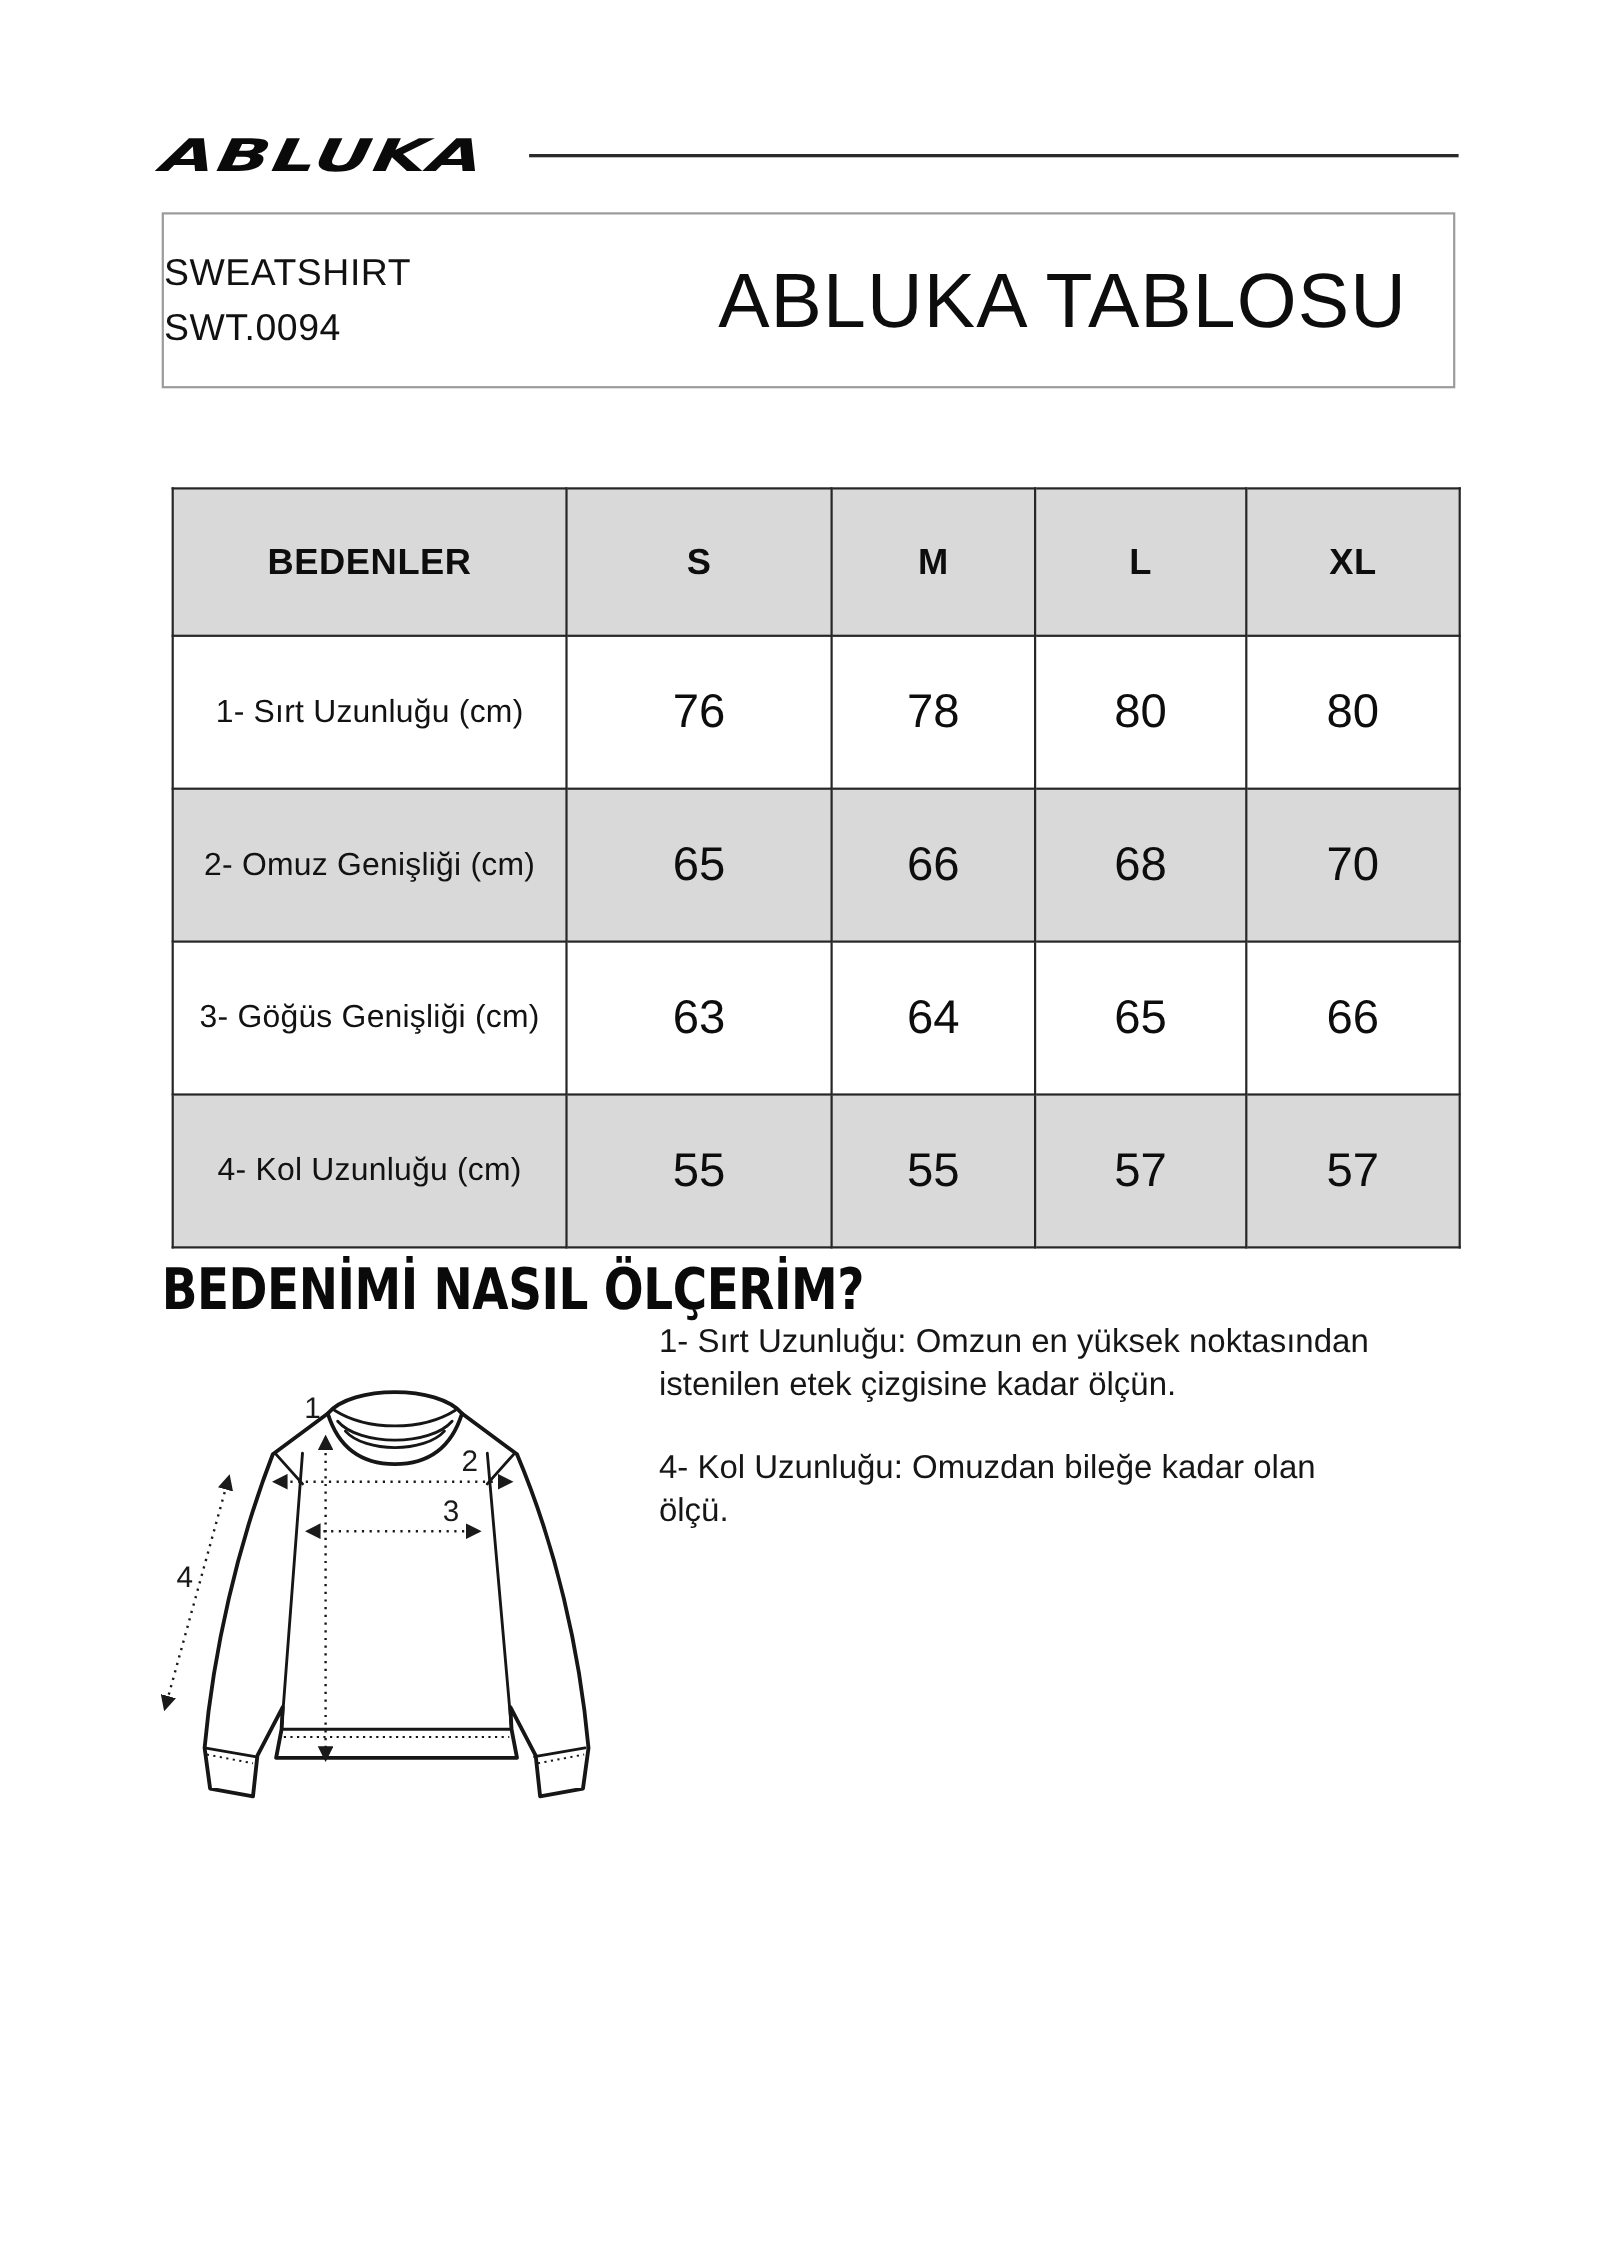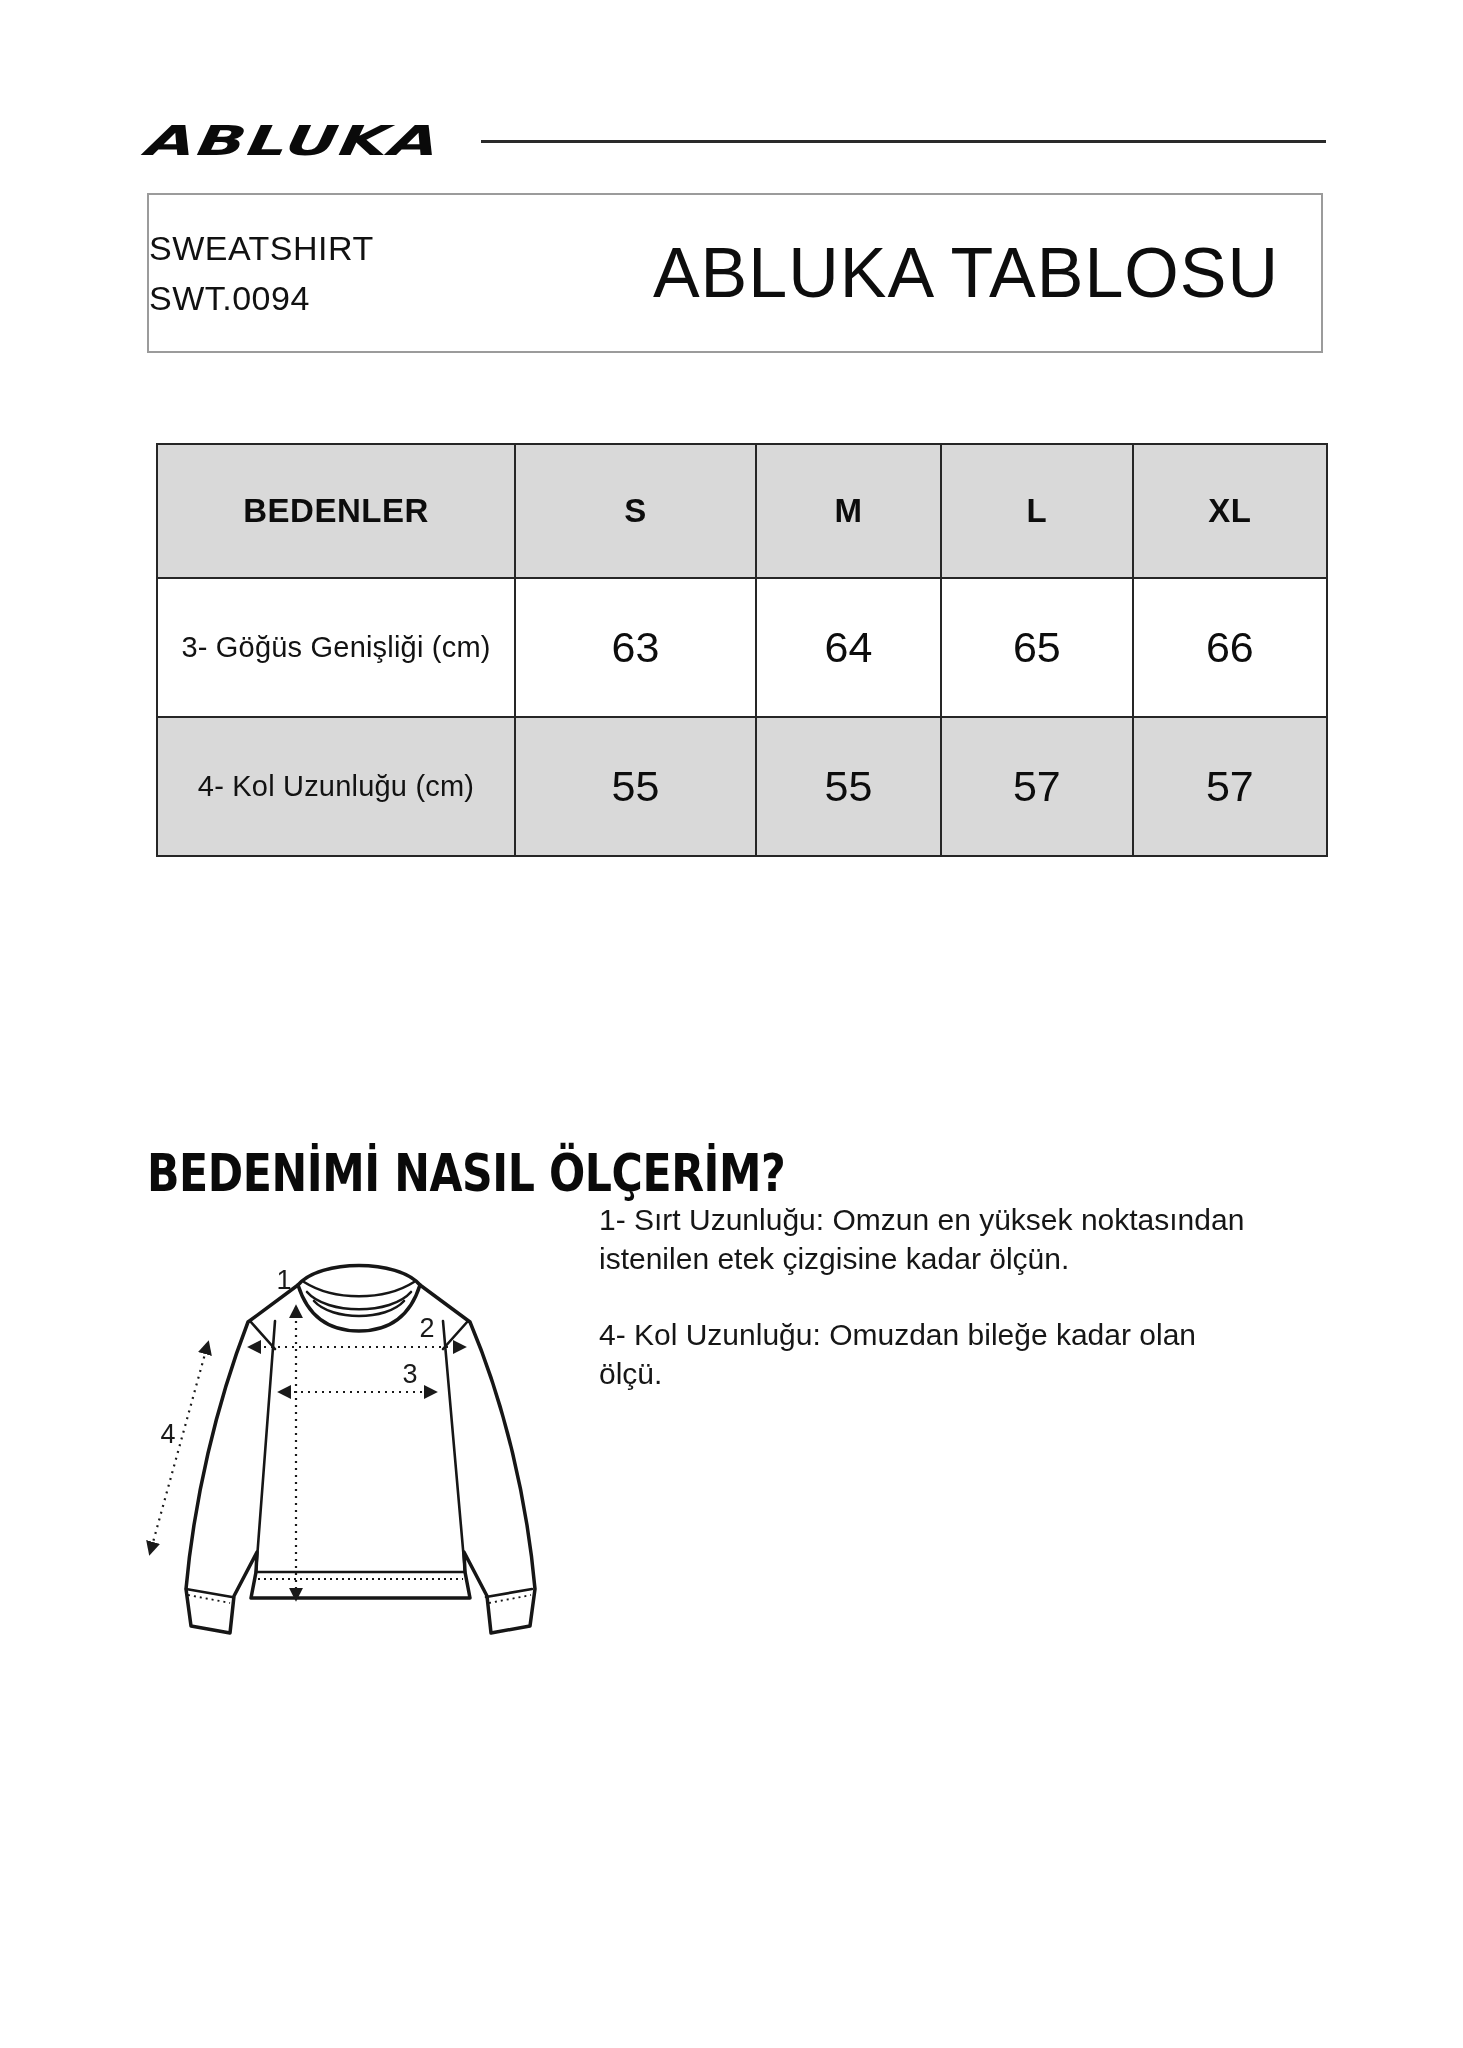--- a/index.html
+++ b/index.html
@@ -83,20 +83,34 @@
       <tr class="gray">
         <th class="col-head">BEDENLER</th>
         <th class="col-head">S</th>
         <th class="col-head">M</th>
         <th class="col-head">L</th>
         <th class="col-head">XL</th>
       </tr>
     </thead>
     <tbody>
       <tr class="white">
+        <td class="lbl">1- Sırt Uzunluğu (cm)</td>
+        <td class="val">76</td>
+        <td class="val">78</td>
+        <td class="val">80</td>
+        <td class="val">80</td>
+      </tr>
+      <tr class="gray">
+        <td class="lbl">2- Omuz Genişliği (cm)</td>
+        <td class="val">65</td>
+        <td class="val">66</td>
+        <td class="val">68</td>
+        <td class="val">70</td>
+      </tr>
+      <tr class="white">
         <td class="lbl">3- Göğüs Genişliği (cm)</td>
         <td class="val">63</td>
         <td class="val">64</td>
         <td class="val">65</td>
         <td class="val">66</td>
       </tr>
       <tr class="gray">
         <td class="lbl">4- Kol Uzunluğu (cm)</td>
         <td class="val">55</td>
         <td class="val">55</td>

